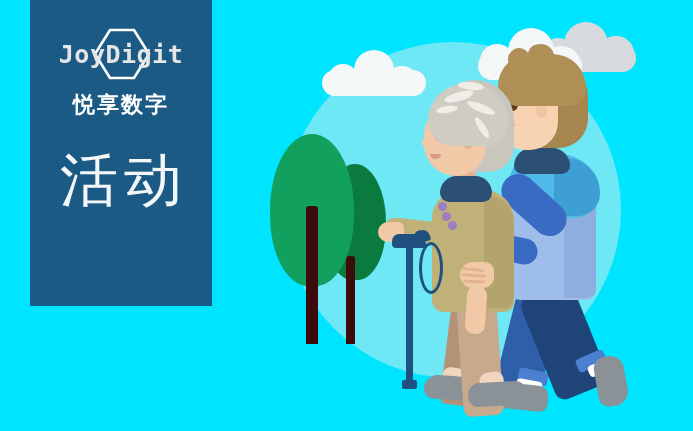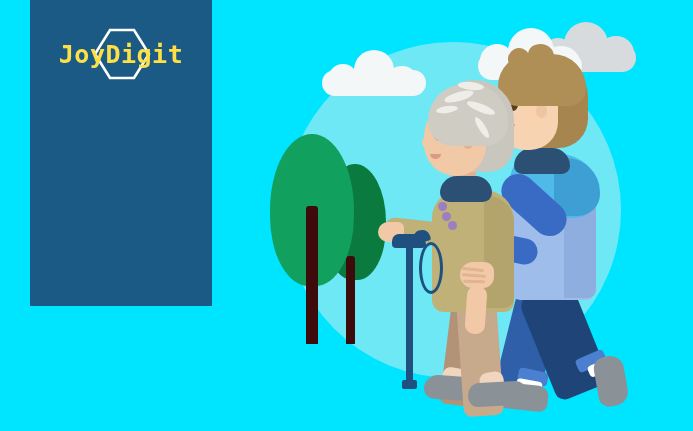--- a/index.html
+++ b/index.html
@@ -194,21 +194,21 @@
     position: absolute;
     left: 46px; top: 0px;
     width: 60px; height: 52px;
   }
   #logo-text {
     position: relative;
     font-family: "DejaVu Sans Mono", monospace;
     font-weight: bold;
     font-size: 25px;
     letter-spacing: 0.5px;
-    color: #fde047;
+    color: #e5e5e5;
     white-space: nowrap;
     z-index: 2;
   }
   #logo-sub {
     margin-top: 10px;
     font-family: "DejaVu Sans", sans-serif;
     font-weight: bold;
     font-size: 22px;
     letter-spacing: 2px;
     color: #FFFFFF;
@@ -339,18 +339,20 @@
   </div>
 
   <div class="layer" id="panel">
     <div id="panel-inner">
       <div id="logo-wrap">
         <svg id="logo-hex" viewBox="0 0 60 52">
           <polygon points="18,2 42,2 57,26 42,50 18,50 3,26" fill="none" stroke="#FFFFFF" stroke-width="2.6"></polygon>
         </svg>
         <div id="logo-text">JoyDigit</div>
       </div>
+      <div id="logo-sub">悦享数字</div>
       <div id="headline">
+        <div class="line line-1">活动</div>
       </div>
     </div>
   </div>
 
 </div>
 
 </body></html>

